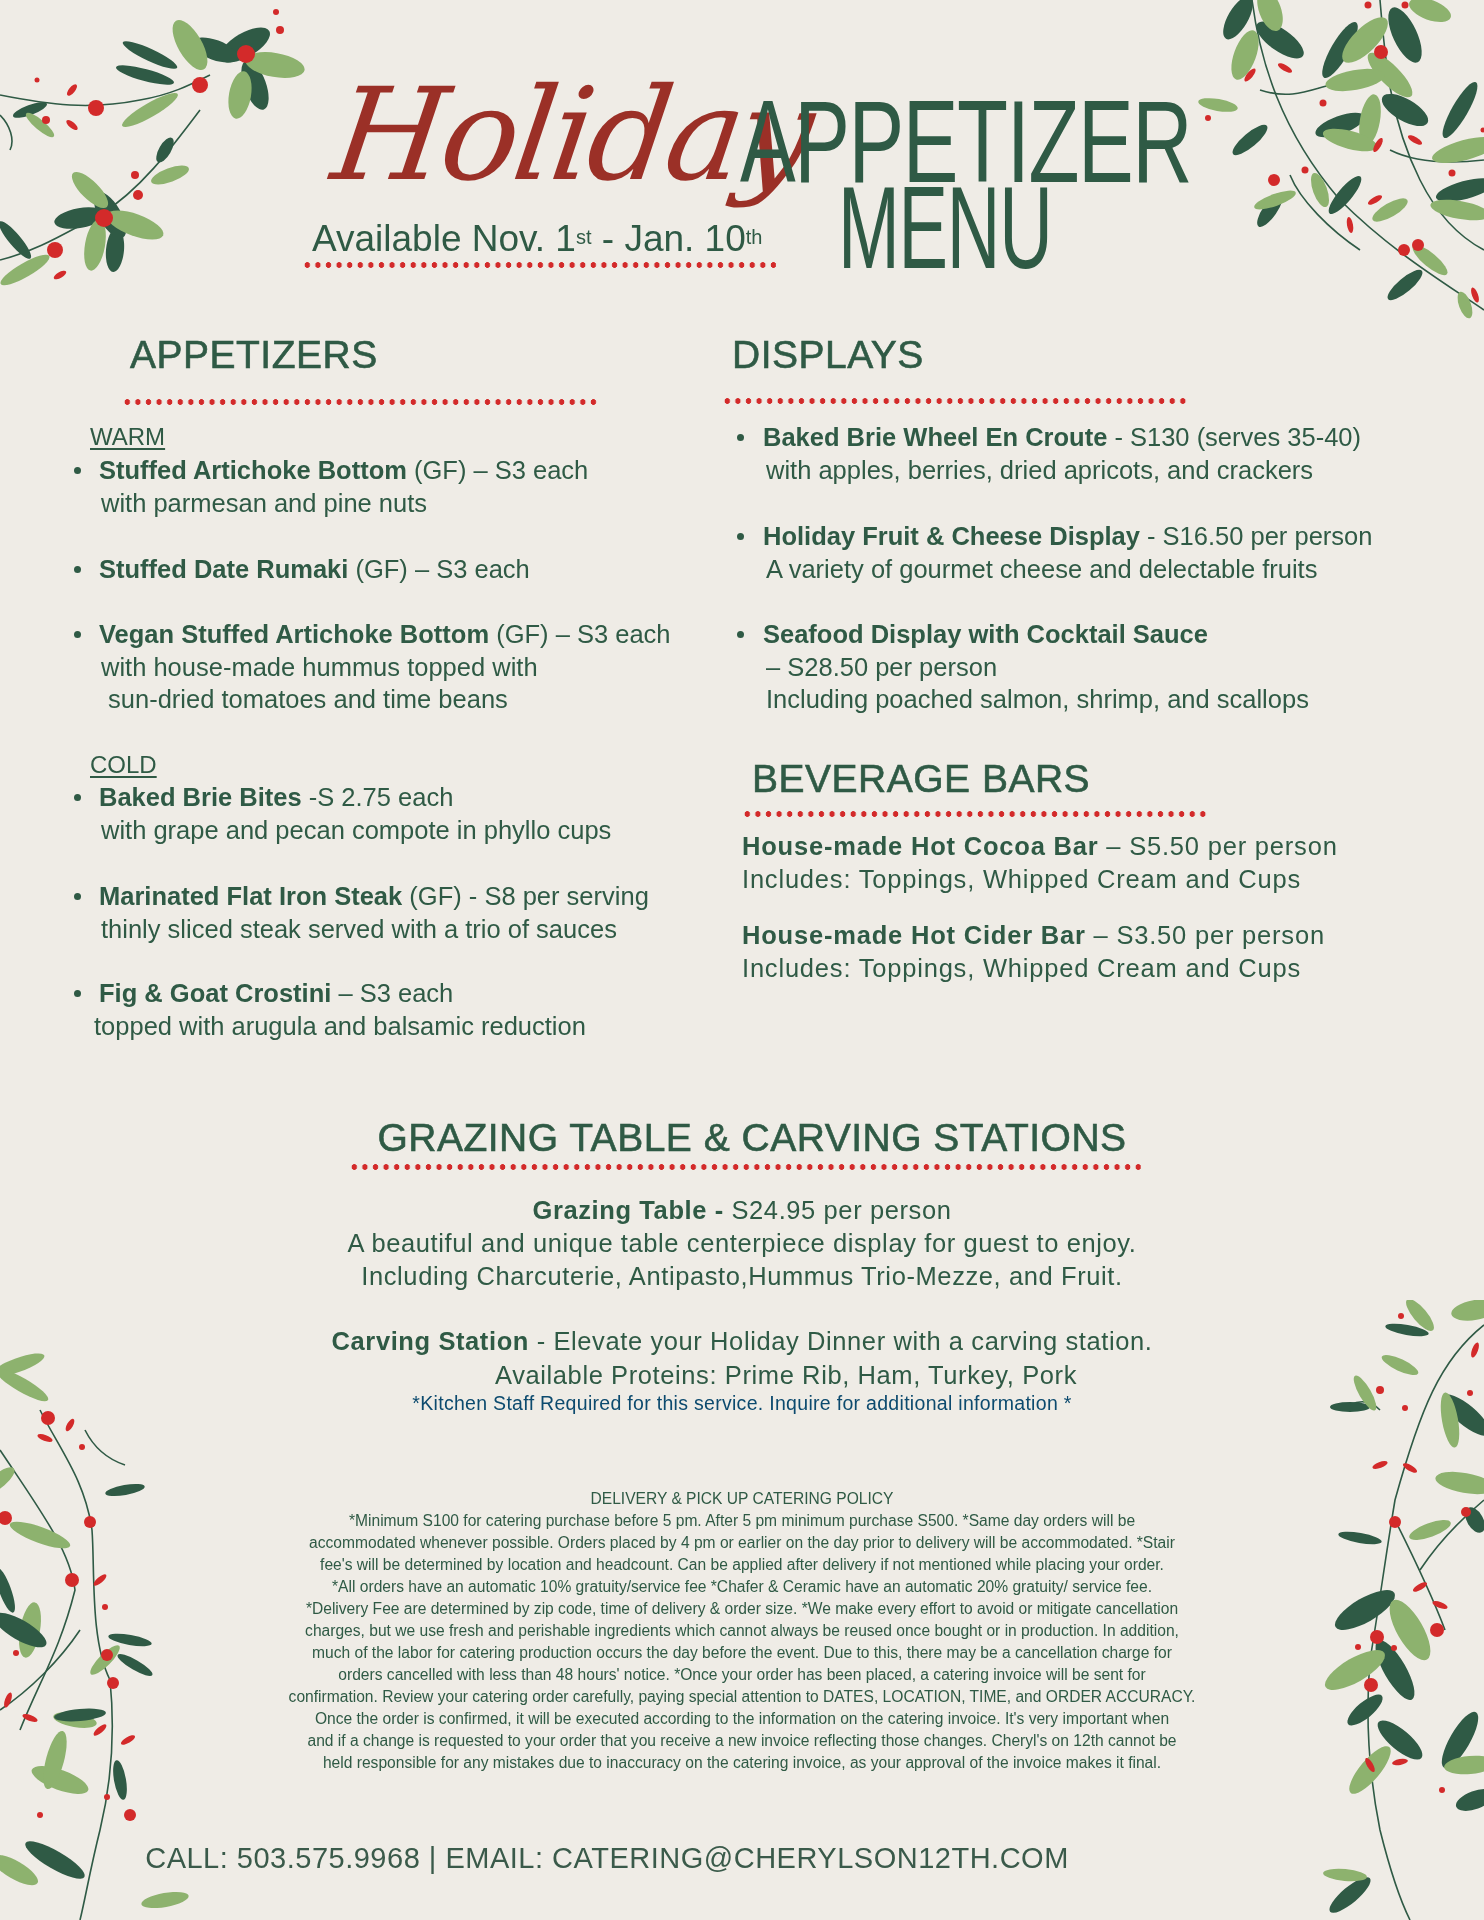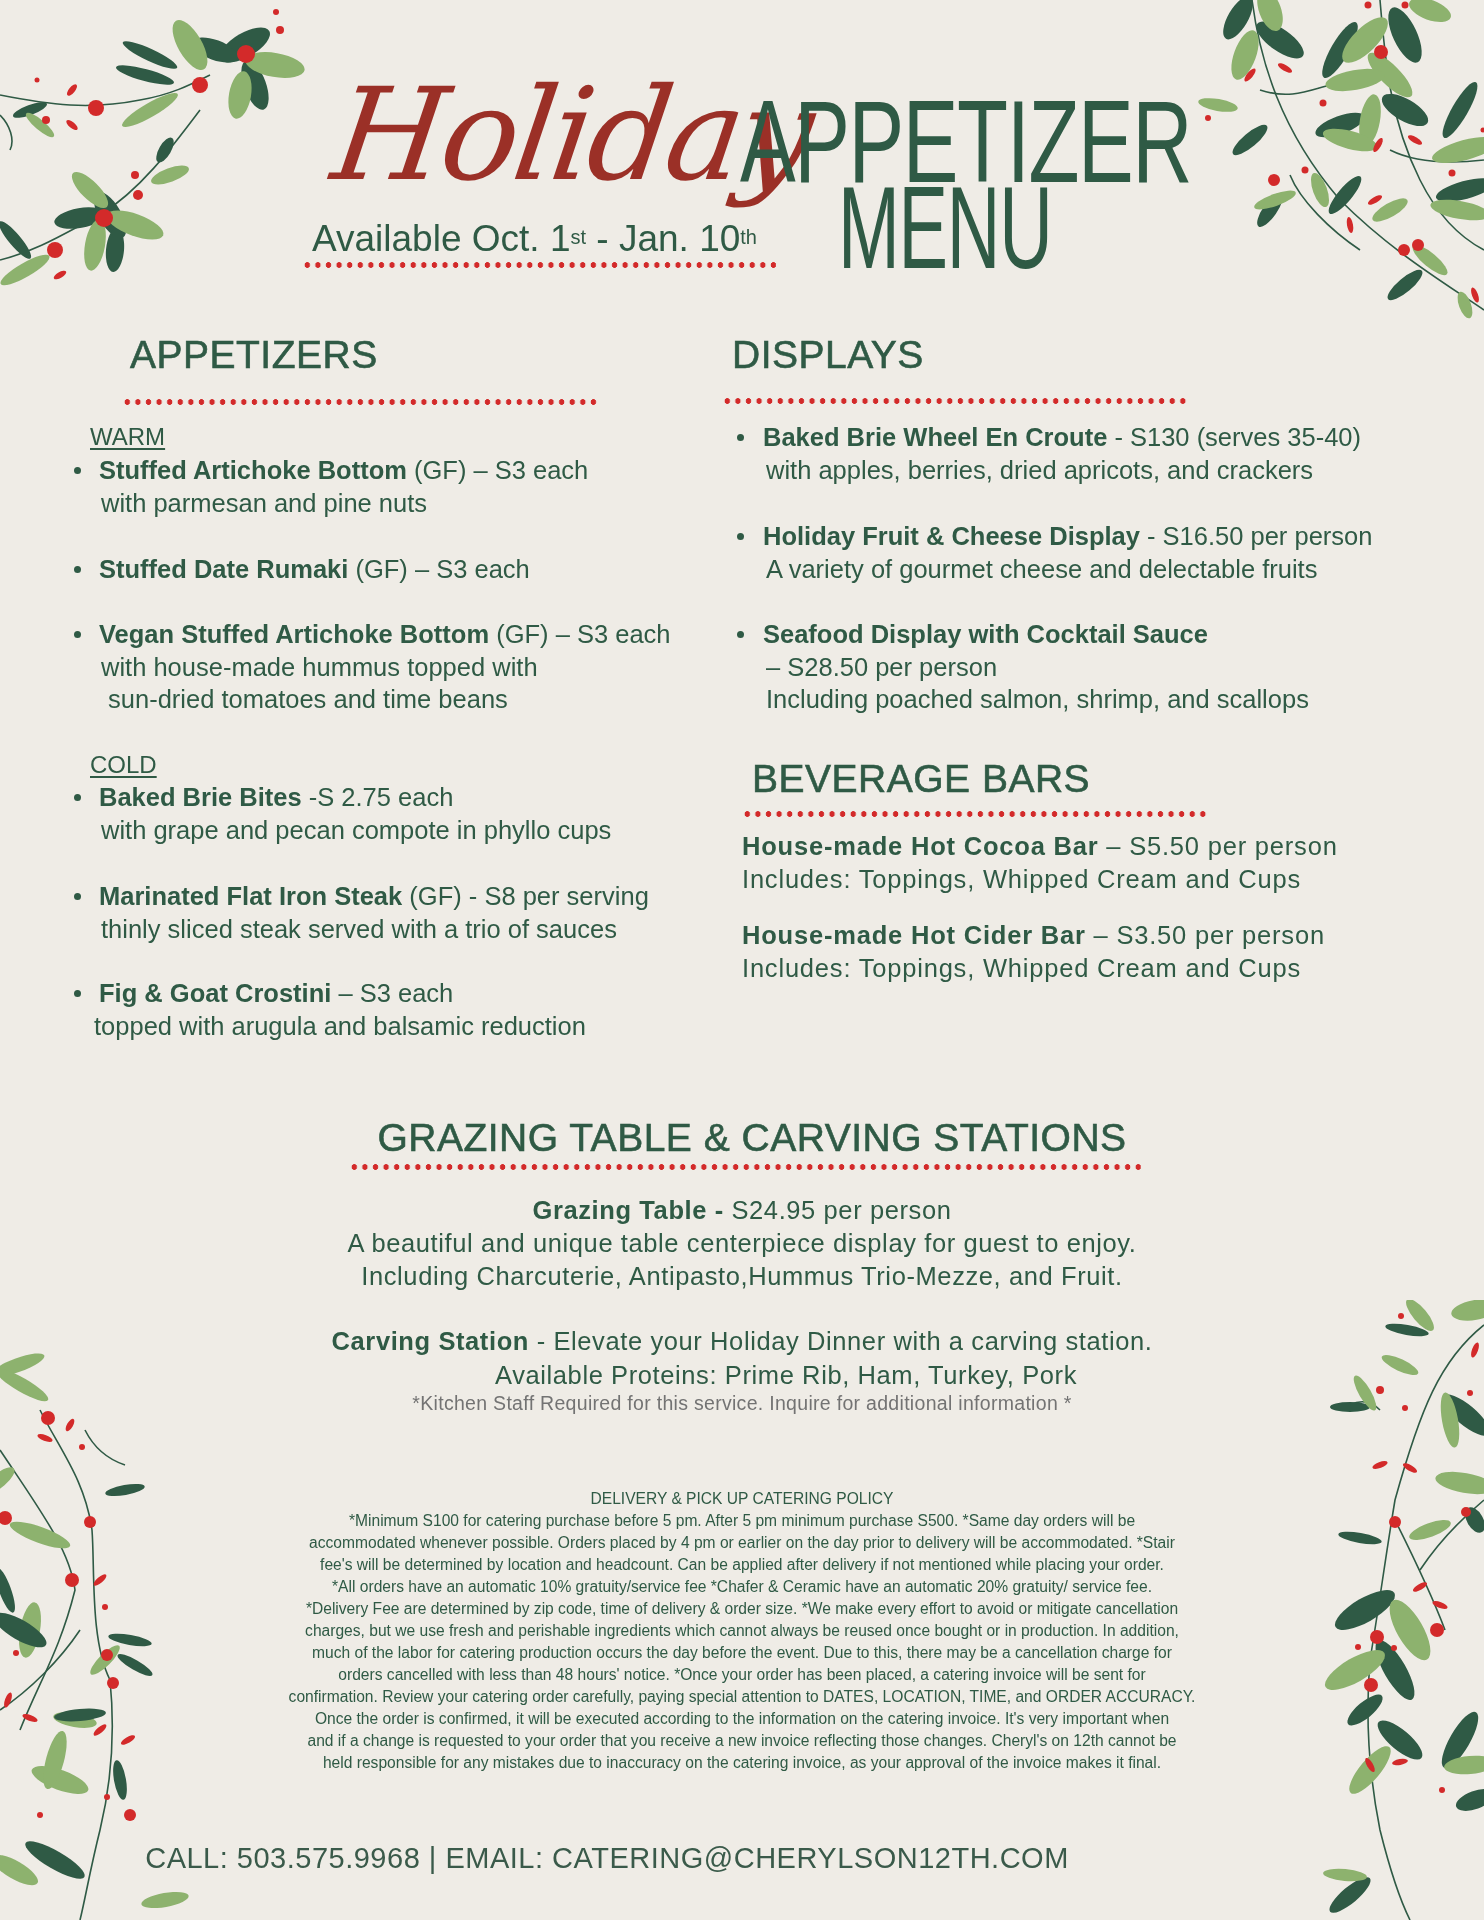--- a/index.html
+++ b/index.html
@@ -59,21 +59,21 @@
   .line b { font-weight:bold; }
   .bullet {
     position:absolute; width:7px; height:7px; border-radius:50%; background:#2f5a45;
   }
 
   .center-line {
     position:absolute; left:0; width:1484px; text-align:center; white-space:nowrap;
     font-size:25.5px; line-height:33px; color:#2f5a45; letter-spacing:0.6px;
   }
   .center-line b { font-weight:bold; }
-  .note-red { color:#737373; font-size:19.5px; line-height:26px; letter-spacing:0.3px; }
+  .note-red { color:#0c4a6e; font-size:19.5px; line-height:26px; letter-spacing:0.3px; }
 
   .policy {
     position:absolute; left:220px; width:1044px; text-align:center;
     font-size:15.6px; line-height:22px; color:#2f5a45;
   }
   .policy-line { white-space:nowrap; display:block; }
   .contact {
     position:absolute; left:0; width:1214px; text-align:center; top:1838px;
     font-size:29px; line-height:40px; color:#3a5a4a; letter-spacing:0.5px; white-space:nowrap;
   }
@@ -299,21 +299,21 @@
     <ellipse cx="170" cy="305" rx="8" ry="3" transform="rotate(20 170 305)"></ellipse>
     <ellipse cx="205" cy="50" rx="8" ry="3" transform="rotate(-70 205 50)"></ellipse>
     <ellipse cx="100" cy="465" rx="8" ry="3" transform="rotate(60 100 465)"></ellipse>
     <ellipse cx="130" cy="462" rx="8" ry="3" transform="rotate(-10 130 462)"></ellipse>
   </g>
 </svg>
 
 <div class="script-title">Holiday</div>
 <div class="title-appetizer">APPETIZER</div>
 <div class="title-menu">MENU</div>
-<div class="available"><span>Available Oct. 1</span><sup>st</sup><span> - Jan. 10</span><sup>th</sup></div>
+<div class="available"><span>Available Nov. 1</span><sup>st</sup><span> - Jan. 10</span><sup>th</sup></div>
 <div class="dots" style="left:302px;top:262px;width:474px;"></div>
 
 <div class="section-heading" style="left:120px;top:332px;">APPETIZERS</div>
 <div class="dots" style="left:122px;top:399px;width:476px;"></div>
 
 <div class="subhead" style="left:58px;top:422px;">WARM</div>
 
 <div>
   <span class="bullet" style="left:74px;top:467px;"></span>
   <div class="line" style="left:99px;top:454px;"><b>Stuffed Artichoke Bottom</b><span> (GF) – S3 each</span></div>

